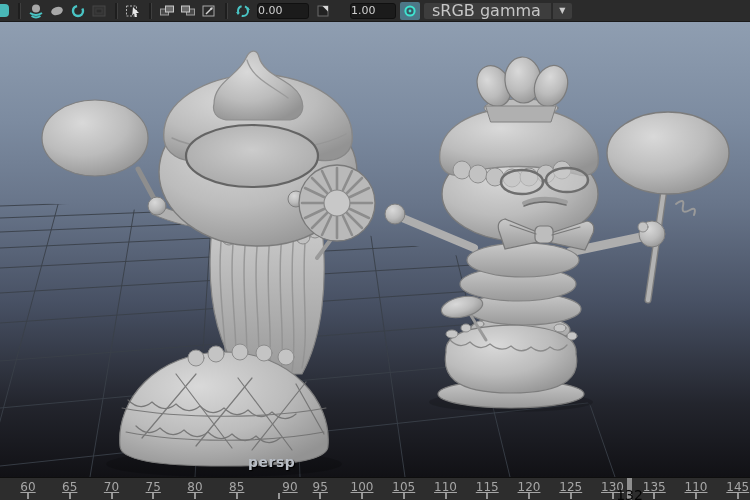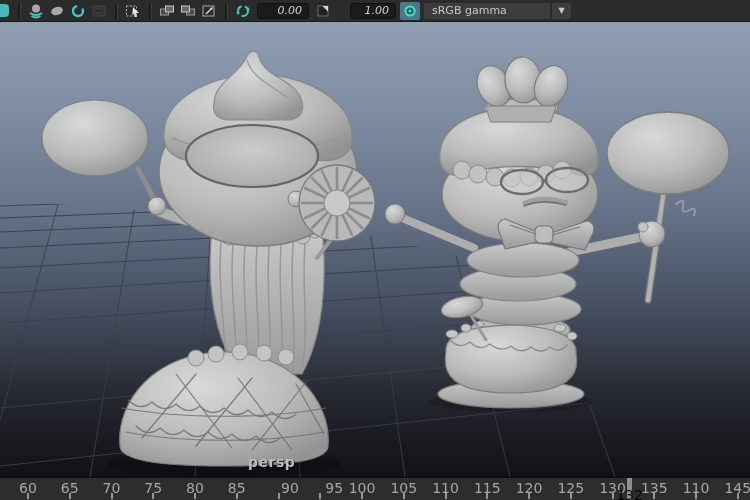--- a/index.html
+++ b/index.html
@@ -21,29 +21,29 @@
   .sep {
     width:2px; height:16px; background:#1e1e1e; box-shadow:1px 0 0 #3e3e3e; margin:0 5px;
   }
   .iconbtn {
     width:20px; height:18px; display:flex; align-items:center; justify-content:center;
     border-radius:2px;
   }
   .iconbtn.disabled { opacity:.55; }
   .iconbtn.active { background:#4d7787; }
   .field {
-    height:16px; min-width:52px; padding:0 6px; margin:0 3px;
+    height:16px; min-width:52px; padding:0 0; margin:0 3px;
     background:#1b1b1b; border:1px solid #101010; border-radius:3px;
-    color:#d0d0d0; font-size:11px; line-height:14px; text-align:right;font-style:italic;
+    color:#d0d0d0; font-size:11px; line-height:14px; text-align:left;
   }
   .field.narrow { min-width:46px;margin-left:16px; }
   .dropdown {
     height:16px; margin-left:3px; display:flex; align-items:center;
     background:#3d3d3d; border-radius:2px 0 0 2px; padding:0 10px 0 8px;
-    color:#c6c6c6; font-size:11px; min-width:126px;
+    color:#c6c6c6; font-size:16px; min-width:126px;
   }
   .drop-arrow {
     height:16px; width:20px; background:#3d3d3d; border-left:1px solid #2a2a2a;
     border-radius:0 2px 2px 0; display:flex; align-items:center; justify-content:center;
     color:#c9c9c9; font-size:8px;
   }
   
   .viewport {
     position:relative; width:750px; height:455px;
     background:linear-gradient(#8f9eb1 0%, #7c8ba0 22%, #68758a 40%, #475063 62%, #23252d 84%, #111115 100%);
@@ -54,21 +54,21 @@
     font-size:14px; font-weight:bold; letter-spacing:.5px;
     color:#b9bec6; text-shadow:1px 1px 1px #000;
   }
   
   .timeline {
     position:relative; width:750px; height:23px;
     background:#2d2d2d; border-top:1px solid #0e0e0e;
   }
   .tl-label {
     position:absolute; top:2px; width:30px; text-align:center;
-    font-size:14px; color:#a6a6a6;
+    font-size:12px; color:#a6a6a6;text-decoration:underline;
   }
   .tl-tick {
     position:absolute; top:15px; width:2px; height:6px; background:#979797;
   }
   .tl-marker {
     position:absolute; top:0; width:5px; height:100%; background:#8f8f8f;
   }
   .tl-current {
     position:absolute; top:9px; width:26px; text-align:center;
     font-size:14px; font-weight:normal; color:#050505;
@@ -386,21 +386,21 @@
       <span class="tl-label" style="left: 96.5px;">70</span>
       <span class="tl-tick" style="left: 110.5px;"></span>
       <span class="tl-label" style="left: 138.25px;">75</span>
       <span class="tl-tick" style="left: 152.25px;"></span>
       <span class="tl-label" style="left: 180px;">80</span>
       <span class="tl-tick" style="left: 194px;"></span>
       <span class="tl-label" style="left: 221.75px;">85</span>
       <span class="tl-tick" style="left: 235.75px;"></span>
       <span class="tl-label" style="left: 275px;">90</span>
       <span class="tl-tick" style="left: 277.5px;"></span>
-      <span class="tl-label" style="left: 305.25px; margin-left: 14px;">95</span>
+      <span class="tl-label" style="left: 305.25px;">95</span>
       <span class="tl-tick" style="left: 319.25px;"></span>
       <span class="tl-label" style="left: 347px;">100</span>
       <span class="tl-tick" style="left: 361px;"></span>
       <span class="tl-label" style="left: 388.75px;">105</span>
       <span class="tl-tick" style="left: 402.75px;"></span>
       <span class="tl-label" style="left: 430.5px;">110</span>
       <span class="tl-tick" style="left: 444.5px;"></span>
       <span class="tl-label" style="left: 472.25px;">115</span>
       <span class="tl-tick" style="left: 486.25px;"></span>
       <span class="tl-label" style="left: 514px;">120</span>

